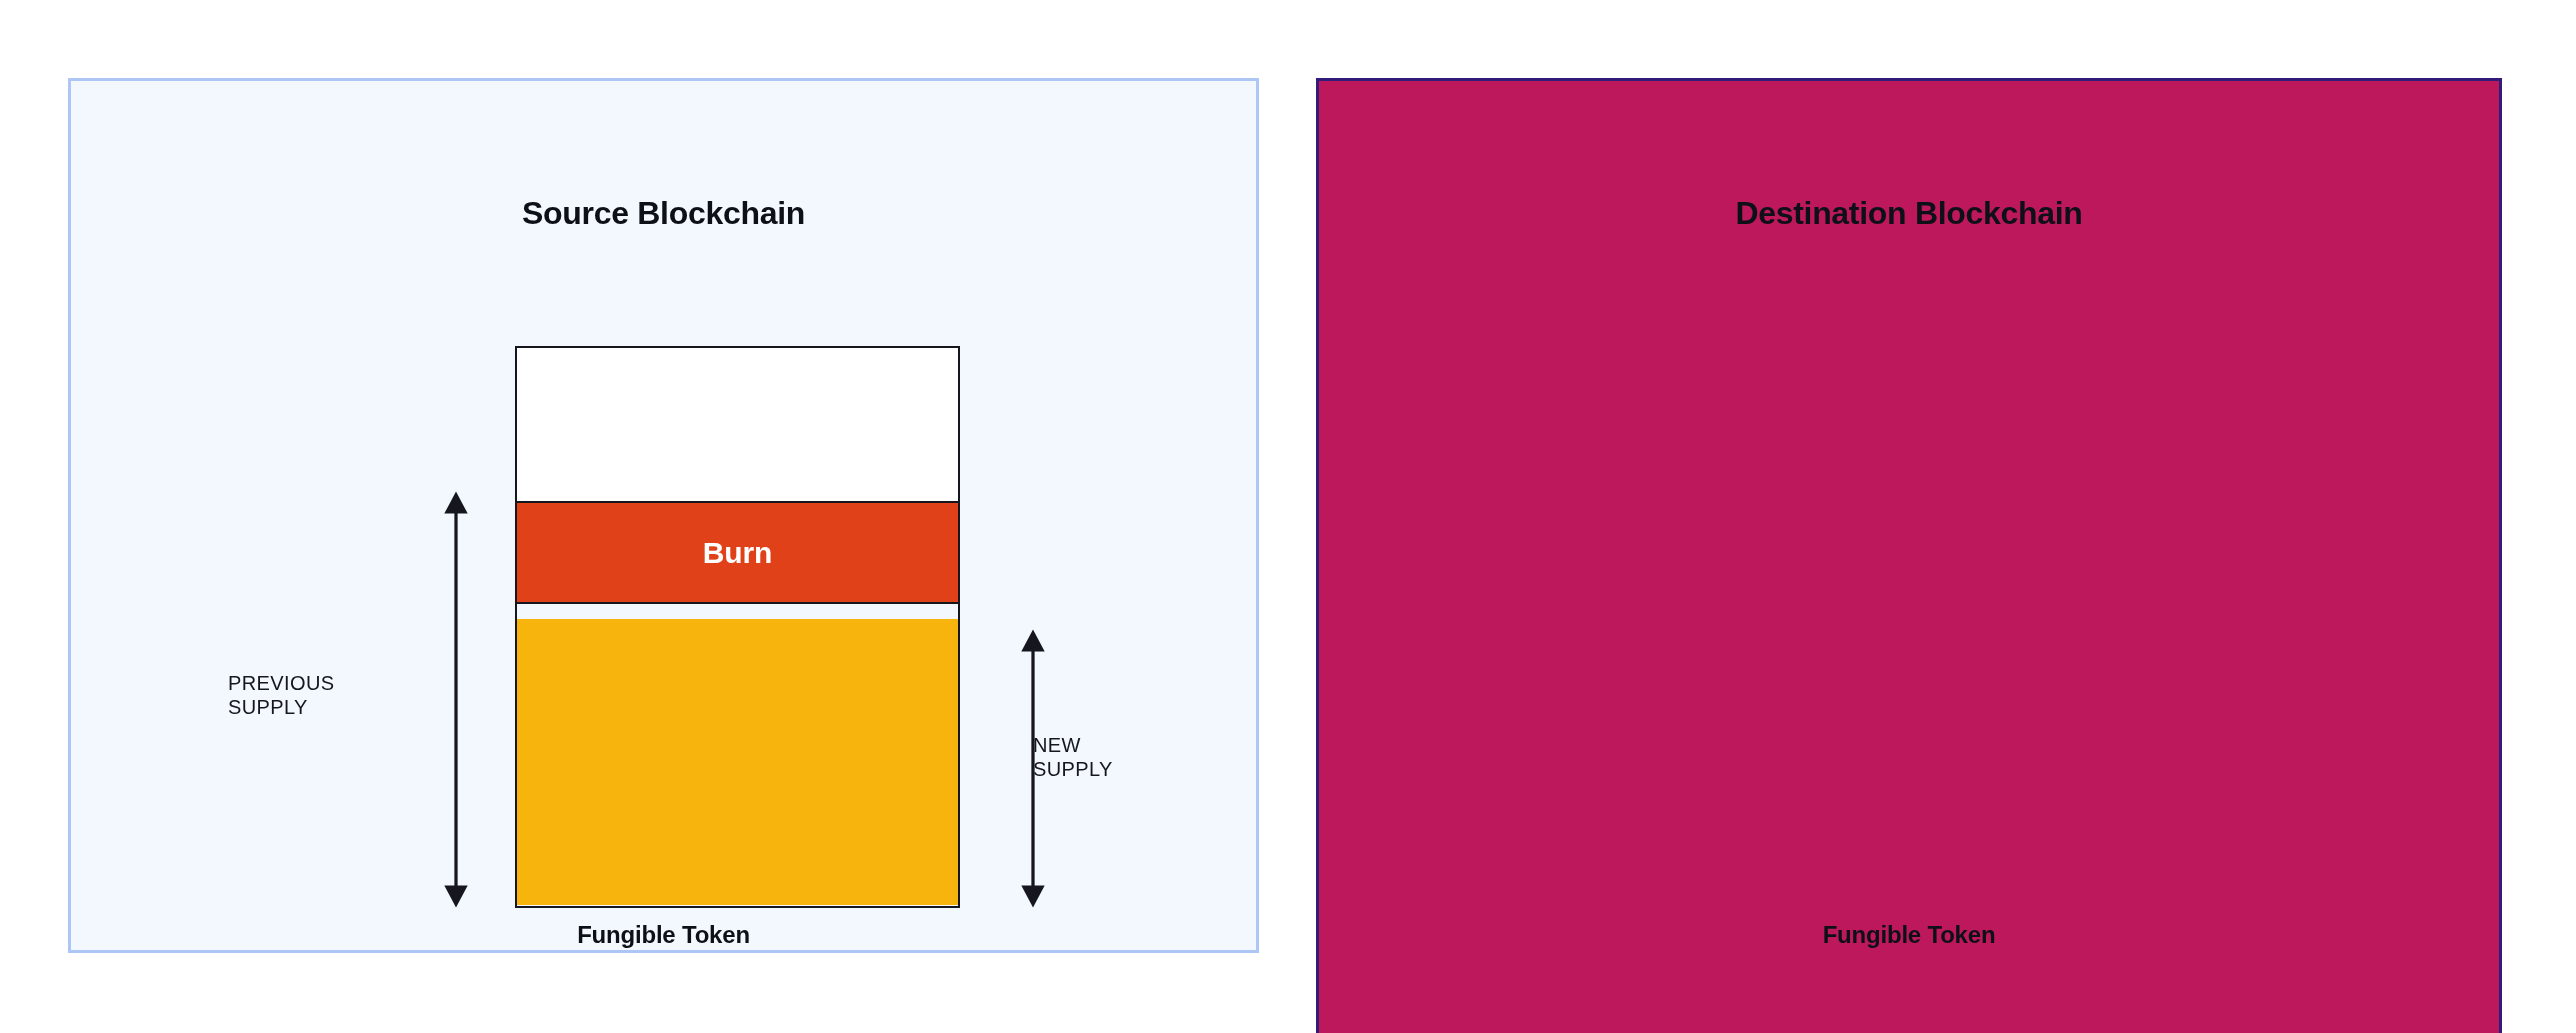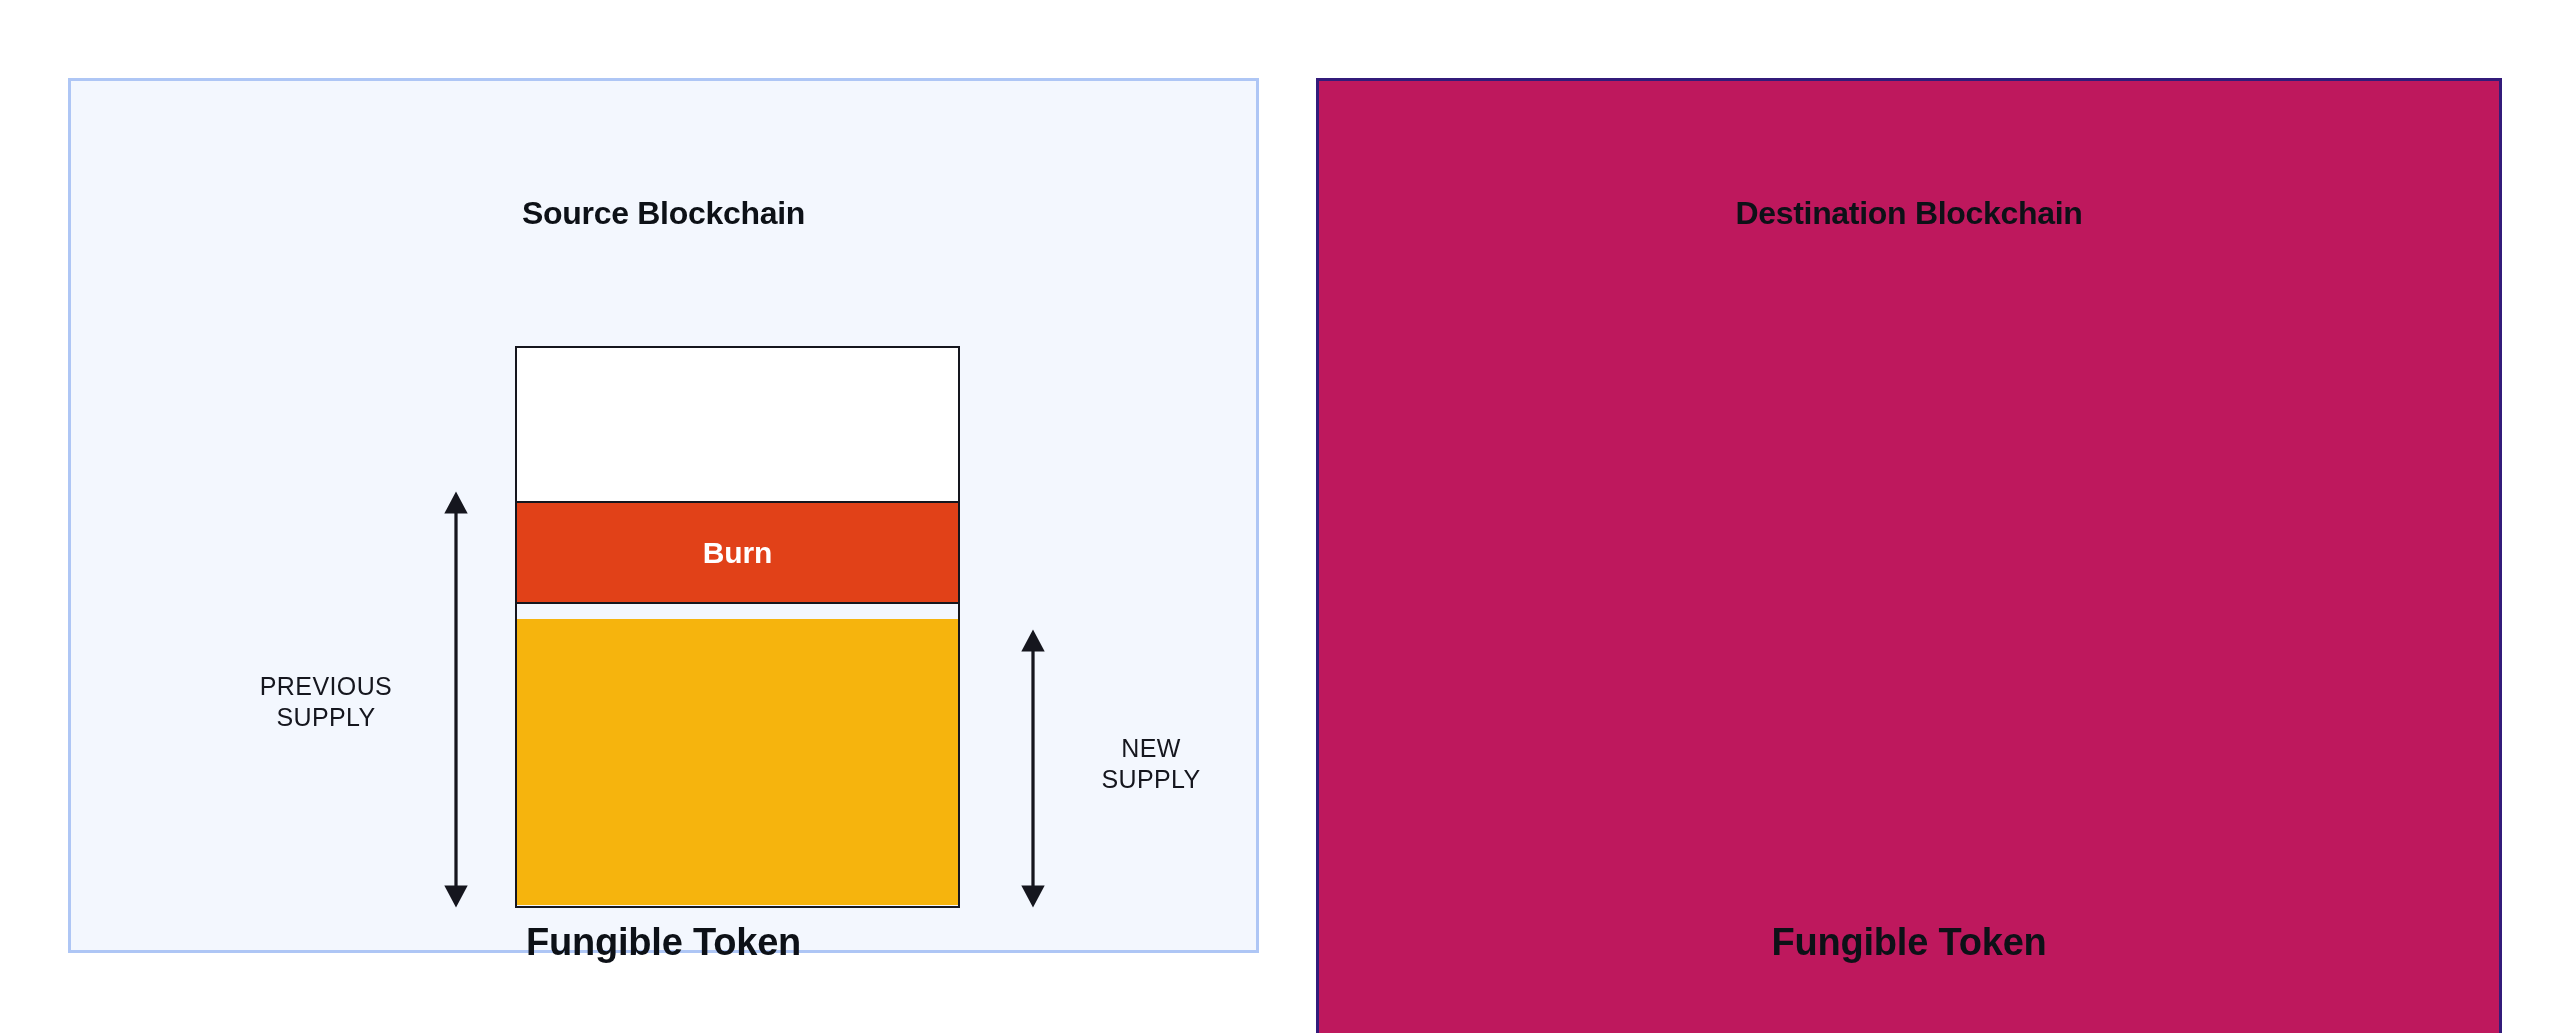--- a/index.html
+++ b/index.html
@@ -59,21 +59,21 @@
   }
   #title-source   { top: 114px; }
   #title-dest     { top: 114px; }
 
   
   .token-caption {
     position: absolute;
     left: 0;
     right: 0;
     text-align: center;
-    font-size: 38px;
+    font-size: 24px;
     font-weight: 700;
     color: #0D1117;
     letter-spacing: -0.2px;
     white-space: nowrap;
   }
   #caption-source { top: 840px; }
   #caption-dest   { top: 840px; }
 
   
   .bar {
@@ -112,33 +112,32 @@
 
   
   .measure {
     position: absolute;
   }
   .measure svg { display: block; overflow: visible; }
 
   
   .measure-label {
     position: absolute;
-    text-align: center;
-    font-size: 25px;
+    font-size: 20px;
     font-weight: 400;
     color: #15161E;
     line-height: 1.22;
     letter-spacing: 0.4px;
     white-space: nowrap;
   }
 
   #measure-src-prev      { left: 372px;  top: 410px; }
   #measure-src-prev-lbl  { left: 157px;  top: 590px;  width: 196px; }
   #measure-src-new       { left: 949px; top: 548px; }
-  #measure-src-new-lbl   { left: 982px; top: 652px; width: 196px; }
+  #measure-src-new-lbl   { left: 962px; top: 652px; width: 196px; }
 </style>
 </head>
 <body>
 
 <div id="canvas">
 
   <div class="panel" id="panel-source">
 
     <div class="panel-title" id="title-source">Source Blockchain</div>
 

